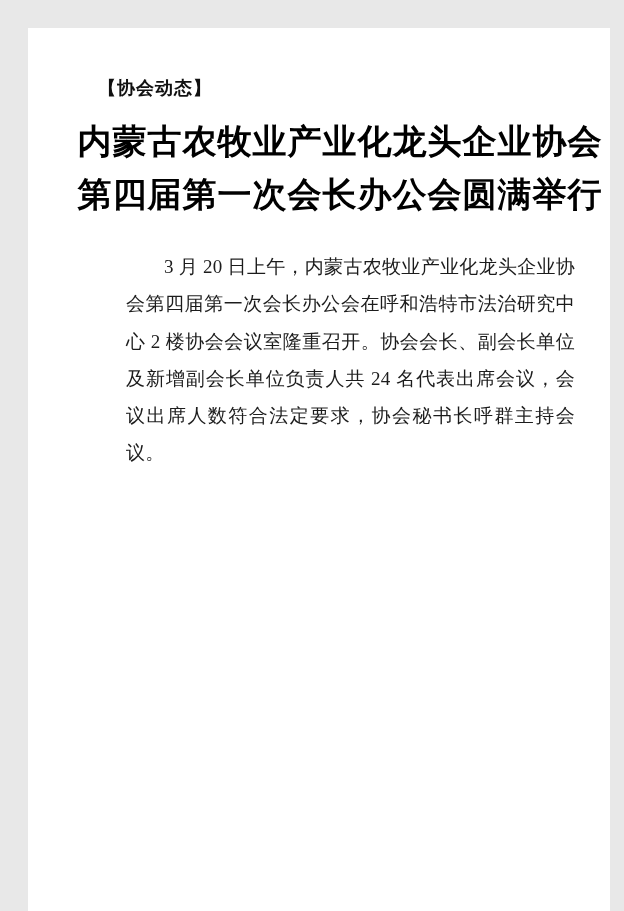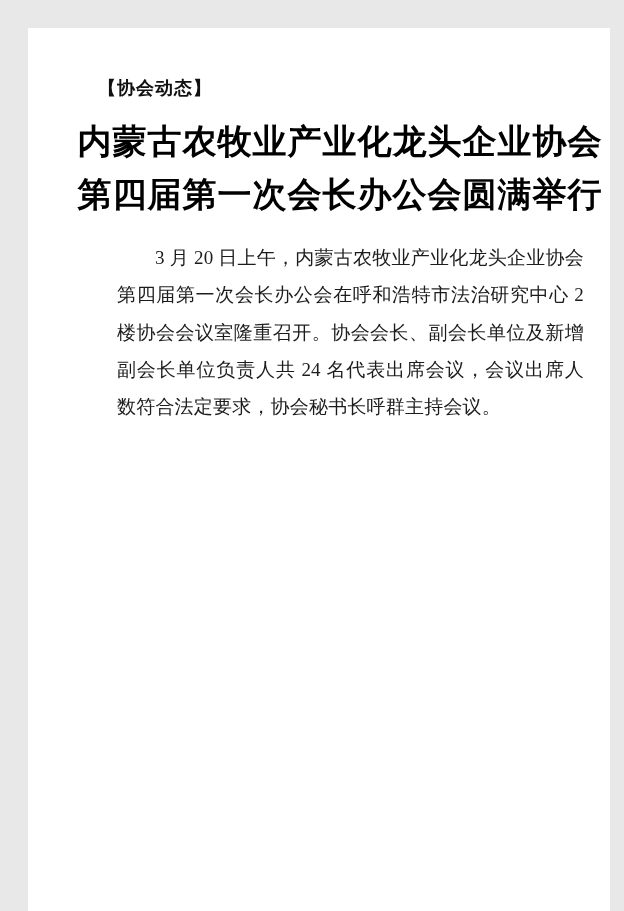--- a/index.html
+++ b/index.html
@@ -44,21 +44,21 @@
     top: 183px;
     width: 523px;
     font-size: 19px;
     line-height: 37.3px;
     text-align: justify;
     text-justify: inter-ideograph;
     letter-spacing: 0.2px;
     color: #1c1c1c;
   }
   .article p {
-    margin: 0;
+    margin: 9px;
     text-indent: 2em;
   }
   .page-footer {
     position: absolute;
     left: 0;
     top: 881px;
     width: 100%;
     text-align: center;
     font-size: 17px;
     color: #1c1c1c;

